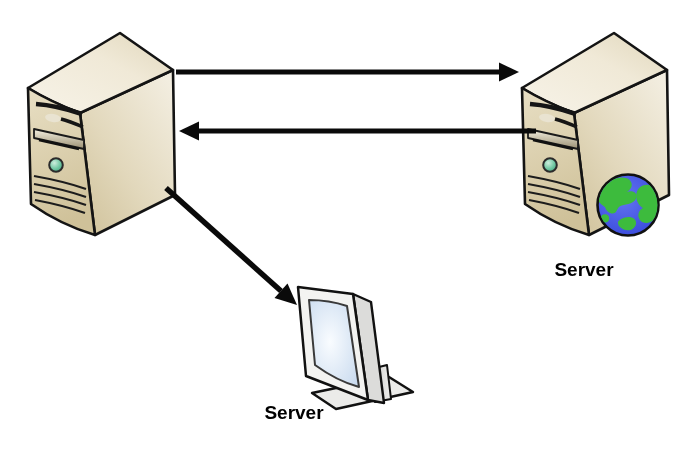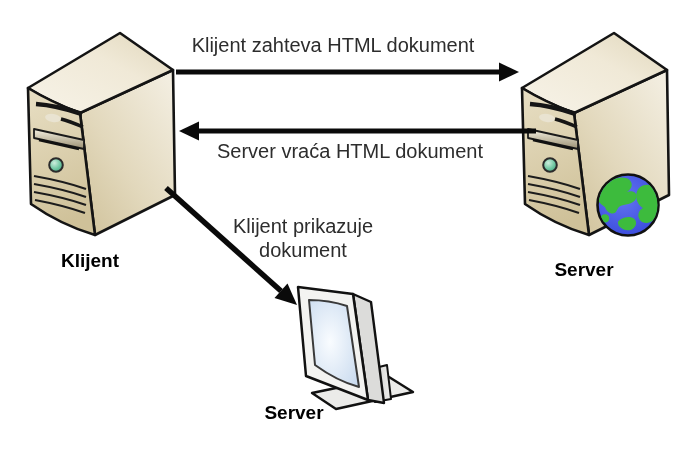--- a/index.html
+++ b/index.html
@@ -112,20 +112,16 @@
       <path d="M 3,4 L 58,11 L 73,117 L 11,93 Z" fill="#f3f3f1" stroke="#111" stroke-width="2.5" stroke-linejoin="round"></path>
       <path d="M 14,17 Q 34,17 52,23 L 64,104 Q 42,98 20,82 Z" fill="url(#gScreen)" stroke="#3a3a3a" stroke-width="2" stroke-linejoin="round"></path>
     </g>
 
     <g>
       <path class="edge-line" stroke-width="5.5" d="M 166,188 L 281,291"></path>
       <polygon class="edge-head" points="297,305 274.5,298 287.5,283.5"></polygon>
     </g>
   </svg>
 
-  <div class="label edge-label" style="left:183px;top:33px;width:300px;">Klijent zahteva HTML dokument</div>
-  <div class="label edge-label" style="left:200px;top:139px;width:300px;">Server vraća HTML dokument</div>
-  <div class="label edge-label" style="left:218px;top:214px;width:170px;">Klijent prikazuje dokument</div>
 
-  <div class="label node-label" style="left:30px;top:249px;width:120px;">Klijent</div>
   <div class="label node-label" style="left:524px;top:246px;width:120px;margin-top:12px;">Server</div>
   <div class="label node-label" style="left:234px;top:401px;width:120px;">Server</div>
 </div>
 
 </body></html>

